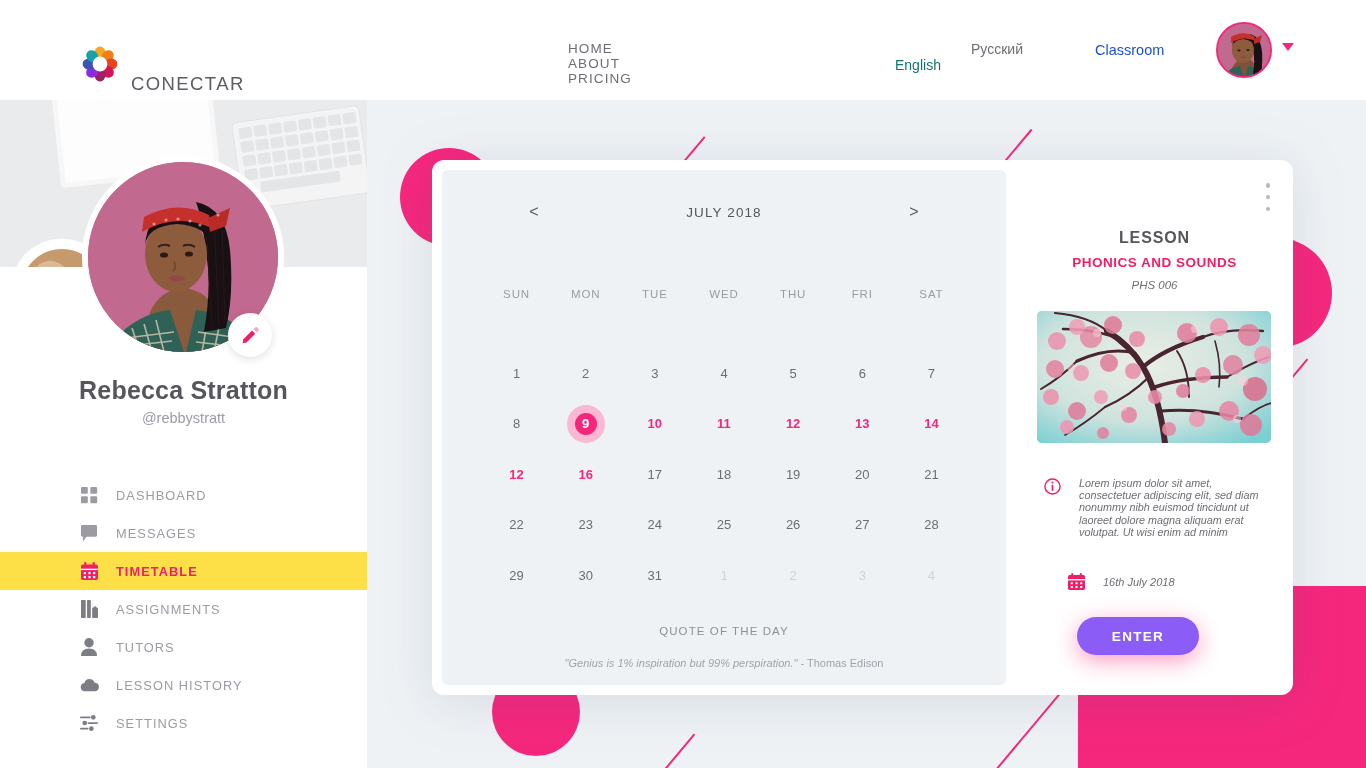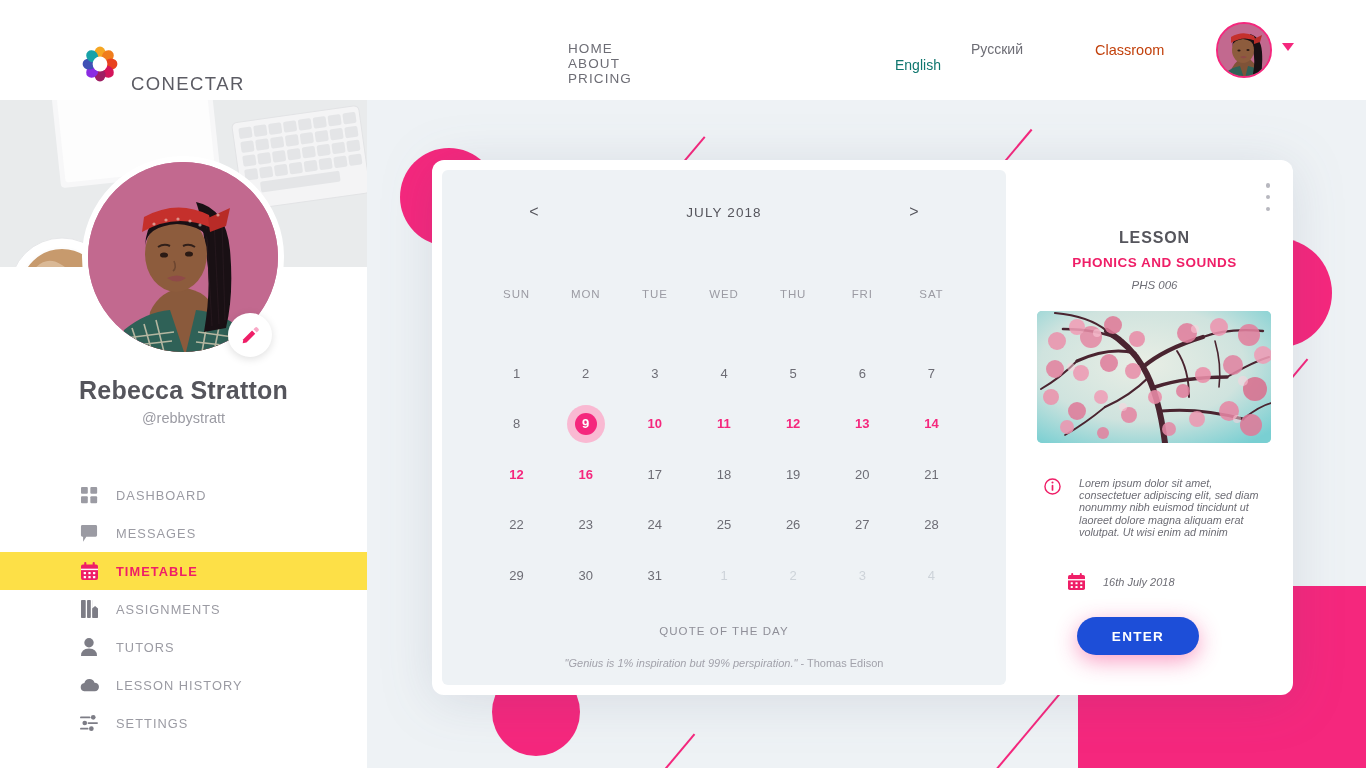--- a/index.html
+++ b/index.html
@@ -31,21 +31,21 @@
     font-size: 13.5px; letter-spacing: 1.1px; color: #6d6d75;
     text-decoration: none; font-weight: 400;
   }
   .nav-main a:nth-child(1) { width: 85px; }
   .nav-main a:nth-child(2) { width: 85px; }
   .nav-lang { position: absolute; left: 895px; top: 41px; display: flex; gap: 0; }
   .nav-lang a { font-size: 14px; text-decoration: none; }
   .lang-en { color: #0f766e; width: 76px; margin-top: 16px; }
   .lang-ru { color: #6d6d75; }
   .nav-class { position: absolute; left: 1095px; top: 41px; }
-  .nav-class a { font-size: 14.5px; color: #c2410c; text-decoration: none; }
+  .nav-class a { font-size: 14.5px; color: #1d4ed8; text-decoration: none; }
 
   .avatar-wrap { position: absolute; left: 1216px; top: 22px; width: 56px; height: 56px; }
   .avatar-ring {
     width: 56px; height: 56px; border-radius: 50%;
     border: 2px solid #f5277d; overflow: hidden; position: relative;
     background: #c9658e;
   }
   .avatar-img { position: absolute; inset: 0; }
   .caret {
     position: absolute; left: 1282px; top: 43px;
@@ -225,21 +225,21 @@
   .info-ico { width: 17px; height: 17px; flex: 0 0 17px; margin-right: 18px; margin-top: 1px; }
   .info-text {
     font-size: 10.8px; line-height: 12.2px; font-style: italic; color: #6d6d75;
   }
   .date-row { position: absolute; top: 413px; left: 28px; width: 230px; display: flex; align-items: center; padding-left: 24px; }
   .date-ico { width: 17px; height: 17px; flex: 0 0 17px; margin-right: 18px; }
   .date-text { font-size: 11px; font-style: italic; color: #6d6d75; }
   .enter-btn {
     position: absolute; top: 457px; left: 61px;
     width: 122px; height: 38px; border-radius: 19px;
-    background: #1d4ed8; color: #ffffff; border: none;
+    background: #8b5cf6; color: #ffffff; border: none;
     font-family: "Liberation Sans", sans-serif;
     font-size: 13.5px; letter-spacing: 1.3px; font-weight: bold;
     cursor: pointer;
     box-shadow: 0 6px 22px rgba(245,39,125,.45);
   }
 </style>
 </head>
 <body>
 
 <div class="app">

